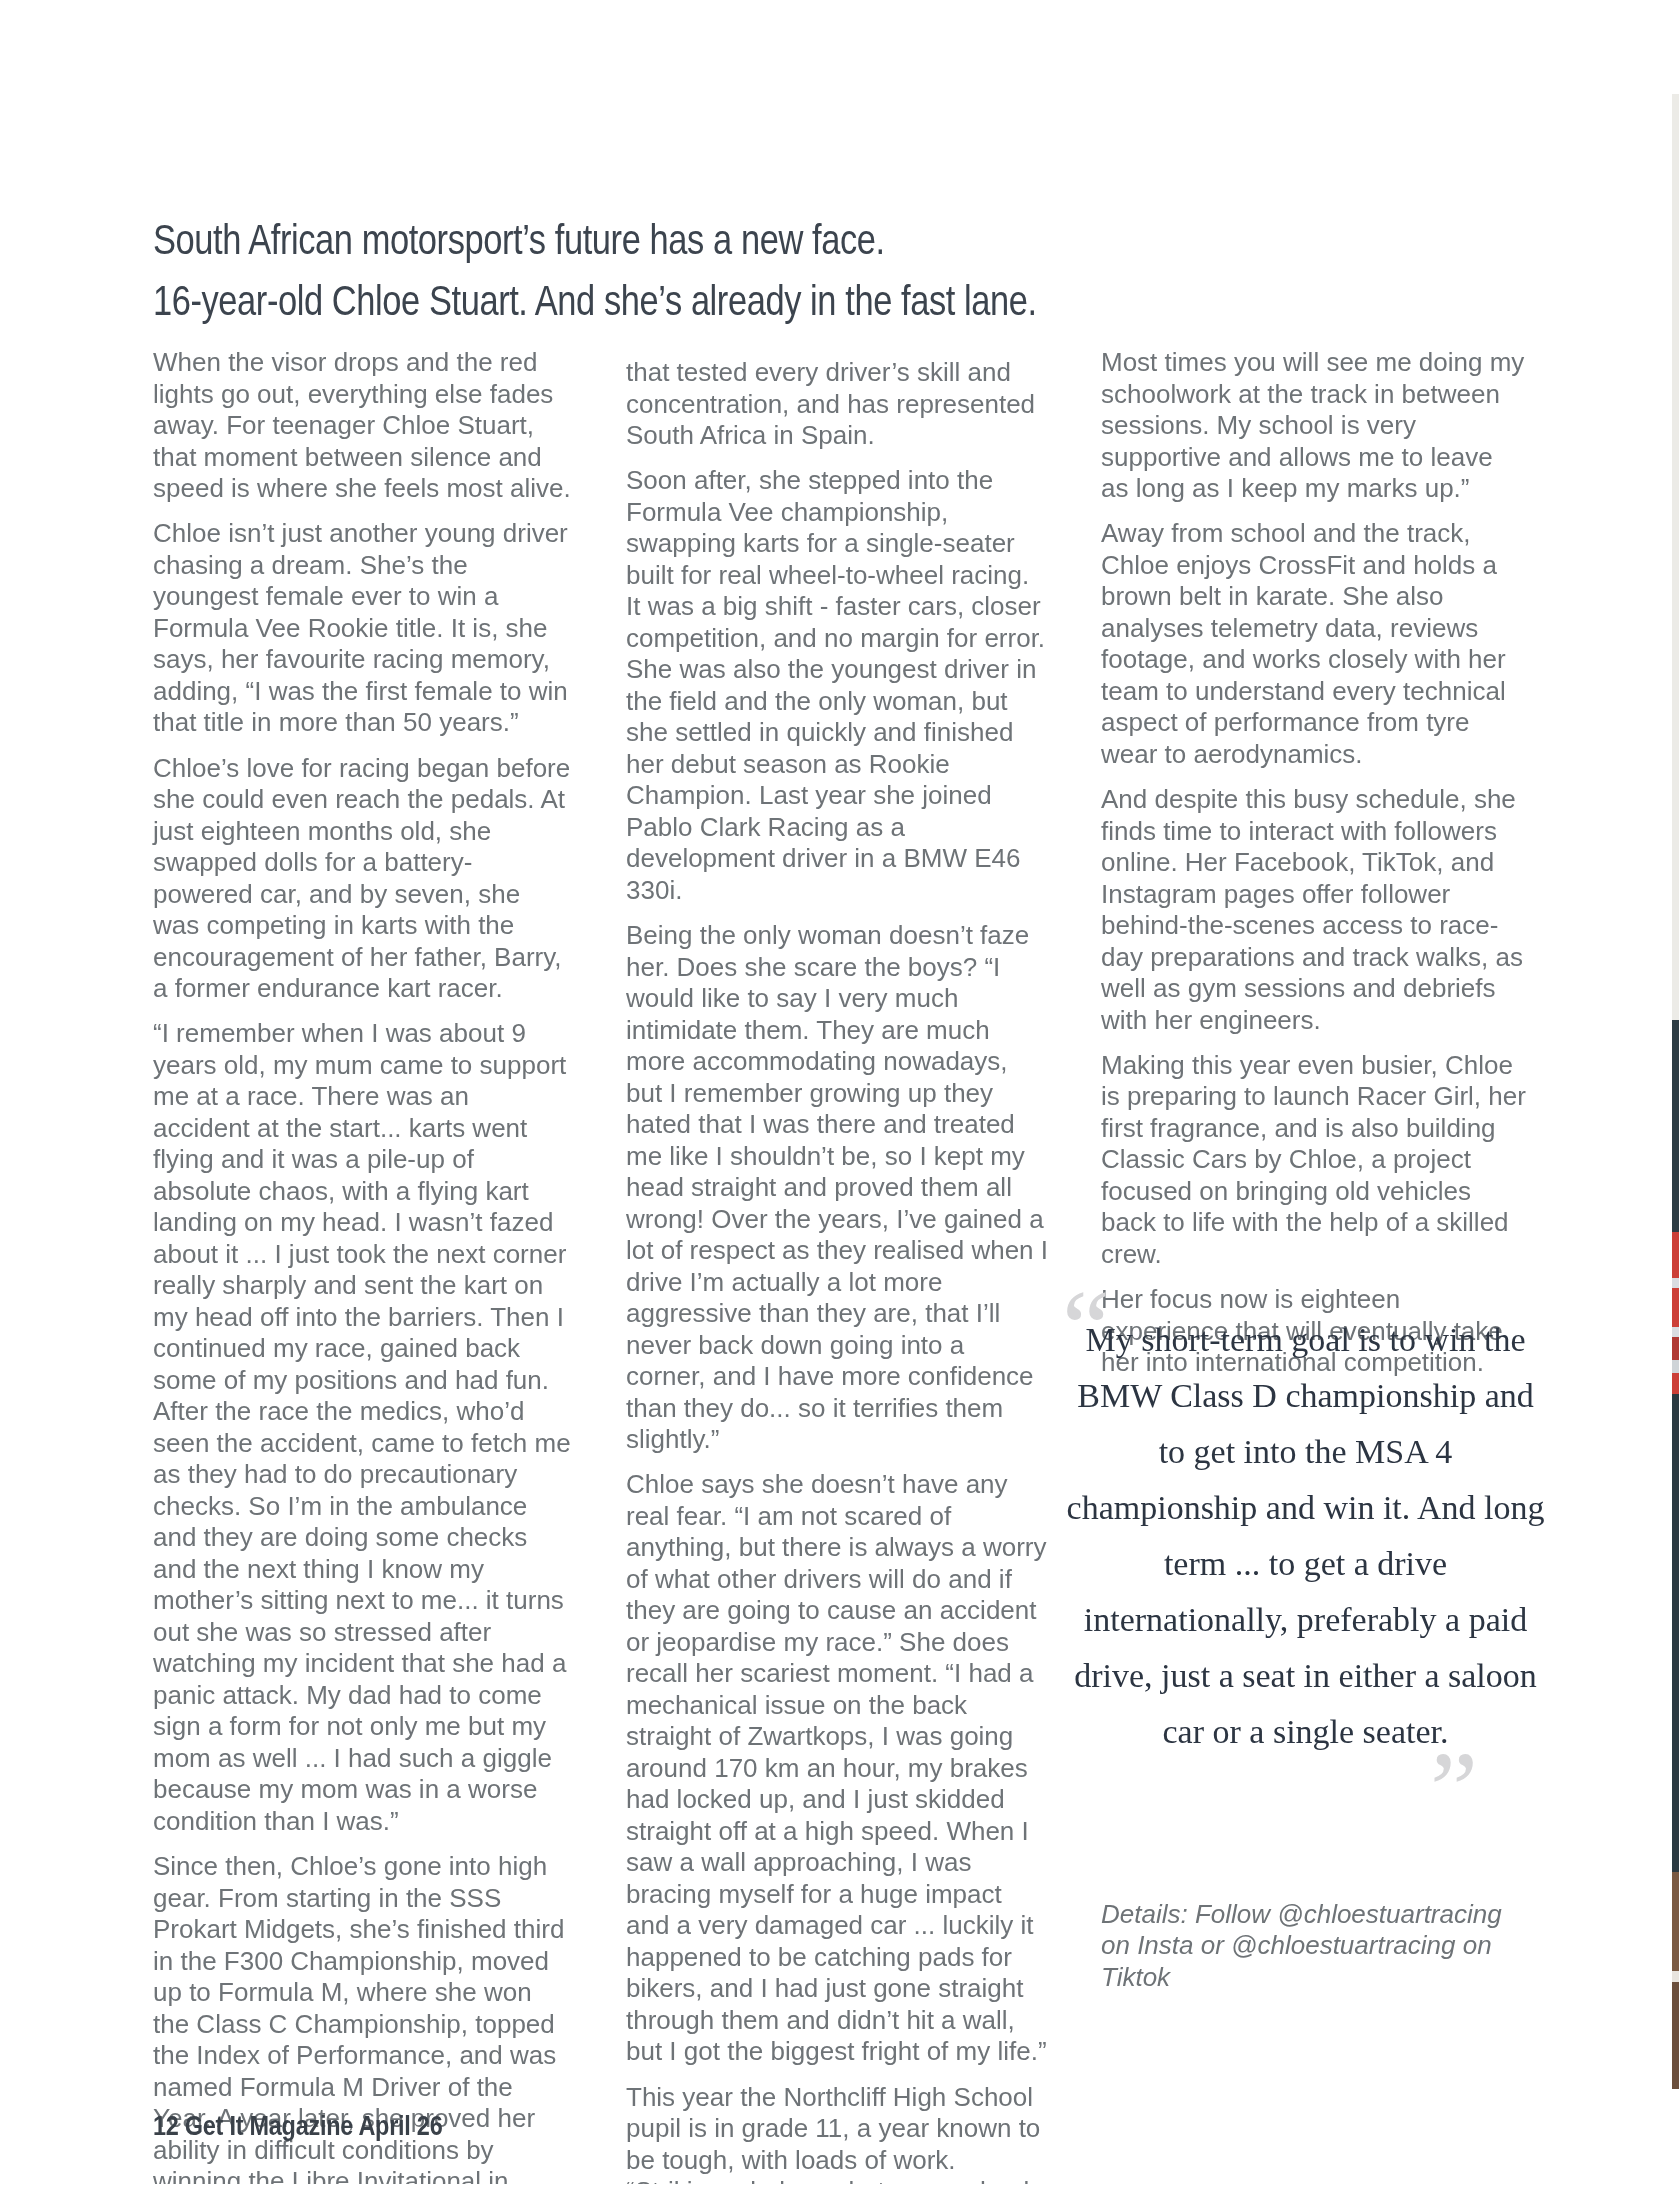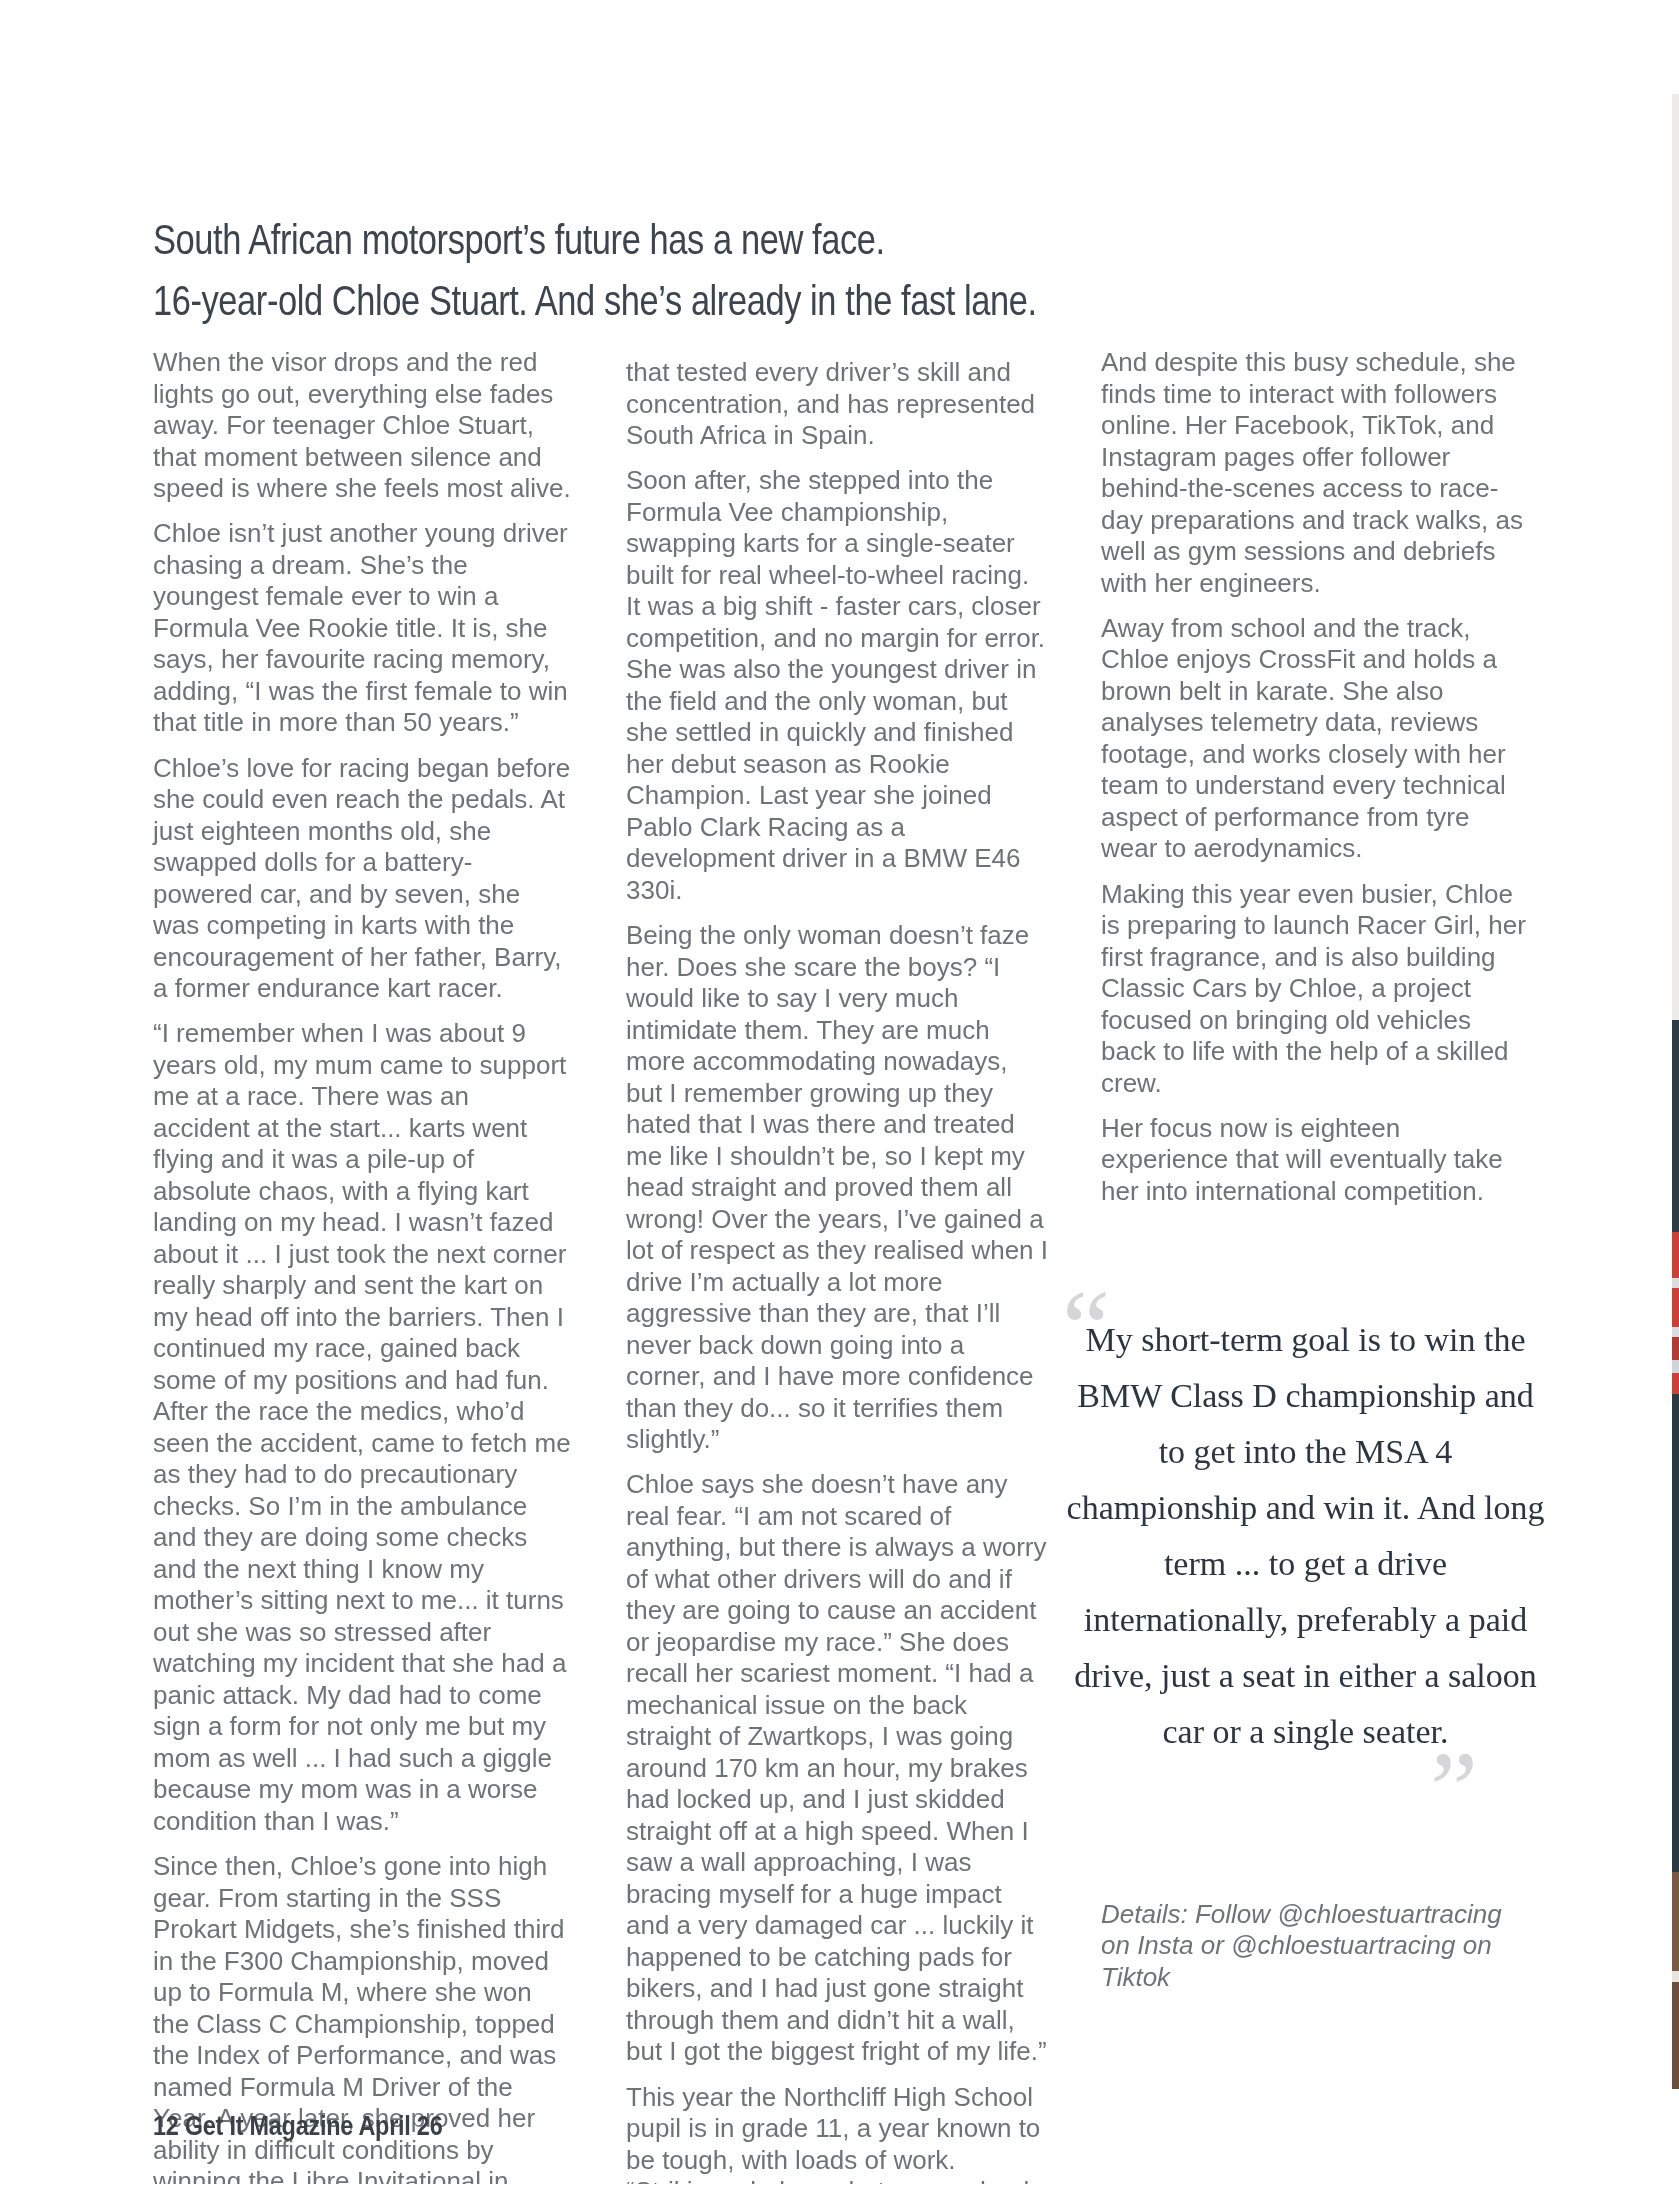--- a/index.html
+++ b/index.html
@@ -117,22 +117,23 @@
 
   <section class="col" id="col2">
     <p>that tested every driver’s skill and concentration, and has represented South Africa in Spain.</p>
     <p>Soon after, she stepped into the Formula Vee championship, swapping karts for a single-seater built for real wheel-to-wheel racing. It was a big shift - faster cars, closer competition, and no margin for error. She was also the youngest driver in the field and the only woman, but she settled in quickly and finished her debut season as Rookie Champion. Last year she joined Pablo Clark Racing as a development driver in a BMW E46 330i.</p>
     <p>Being the only woman doesn’t faze her. Does she scare the boys? “I would like to say I very much intimidate them. They are much more accommodating nowadays, but I remember growing up they hated that I was there and treated me like I shouldn’t be, so I kept my head straight and proved them all wrong! Over the years, I’ve gained a lot of respect as they realised when I drive I’m actually a lot more aggressive than they are, that I’ll never back down going into a corner, and I have more confidence than they do... so it terrifies them slightly.”</p>
     <p>Chloe says she doesn’t have any real fear. “I am not scared of anything, but there is always a worry of what other drivers will do and if they are going to cause an accident or jeopardise my race.” She does recall her scariest moment. “I had a mechanical issue on the back straight of Zwartkops, I was going around 170 km an hour, my brakes had locked up, and I just skidded straight off at a high speed. When I saw a wall approaching, I was bracing myself for a huge impact and a very damaged car ... luckily it happened to be catching pads for bikers, and I had just gone straight through them and didn’t hit a wall, but I got the biggest fright of my life.”</p>
     <p>This year the Northcliff High School pupil is in grade 11, a year known to be tough, with loads of work. “Striking a balance between school and racing is difficult. But I keep up to date with my work and at the same time try to keep up with content and training...</p>
   </section>
 
   <section class="col" id="col3a">
+    <p>Most times you will see me doing my schoolwork at the track in between sessions. My school is very supportive and allows me to leave as long as I keep my marks up.”</p>
+    <p>Away from school and the track, Chloe enjoys CrossFit and holds a brown belt in karate. She also analyses telemetry data, reviews footage, and works closely with her team to understand every technical aspect of performance from tyre wear to aerodynamics.</p>
     <p>And despite this busy schedule, she finds time to interact with followers online. Her Facebook, TikTok, and Instagram pages offer follower behind-the-scenes access to race-day preparations and track walks, as well as gym sessions and debriefs with her engineers.</p>
-    <p>Away from school and the track, Chloe enjoys CrossFit and holds a brown belt in karate. She also analyses telemetry data, reviews footage, and works closely with her team to understand every technical aspect of performance from tyre wear to aerodynamics.</p>
     <p>Making this year even busier, Chloe is preparing to launch Racer Girl, her first fragrance, and is also building Classic Cars by Chloe, a project focused on bringing old vehicles back to life with the help of a skilled crew.</p>
     <p>Her focus now is eighteen experience that will eventually take her into international competition.</p>
   </section>
 
   <aside class="pullquote">
     <span class="q-mark q-open">“</span>
     <p class="q-text">My short-term goal is to win the BMW Class D championship and to get into the MSA 4 championship and win it. And long term ... to get a drive internationally, preferably a paid drive, just a seat in either a saloon car or a single seater.</p>
     <span class="q-mark q-close">”</span>
   </aside>
 

